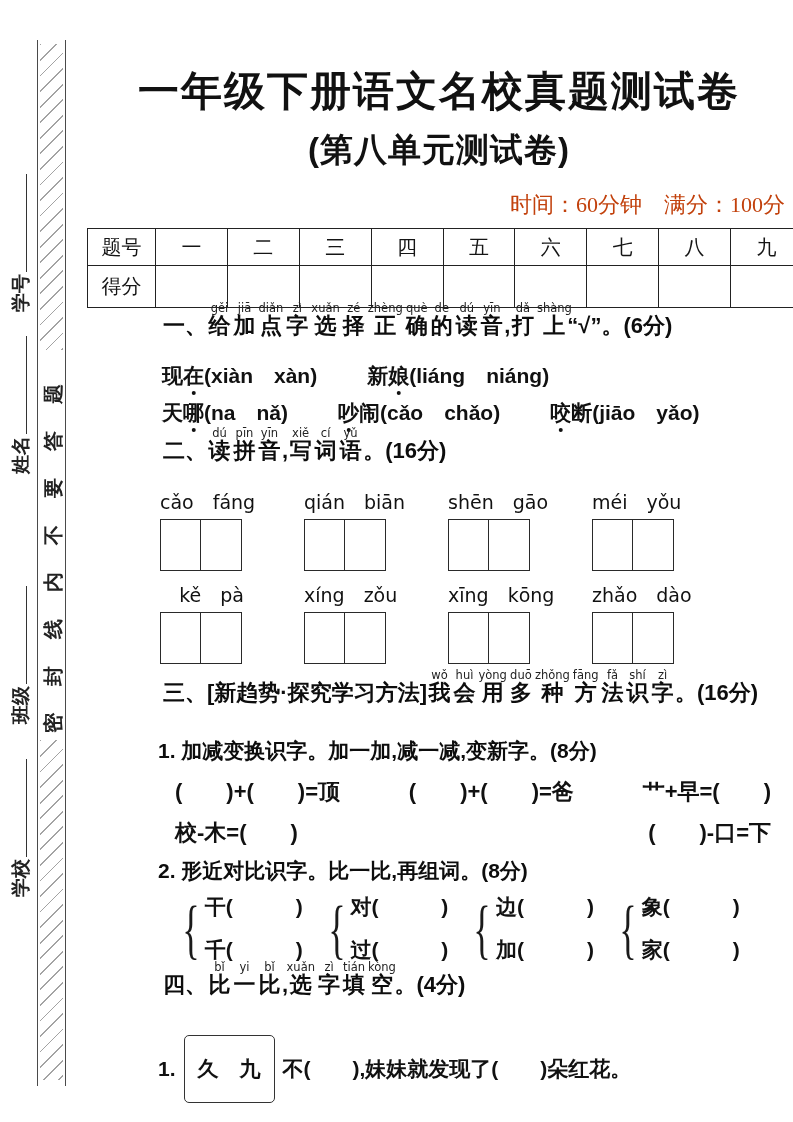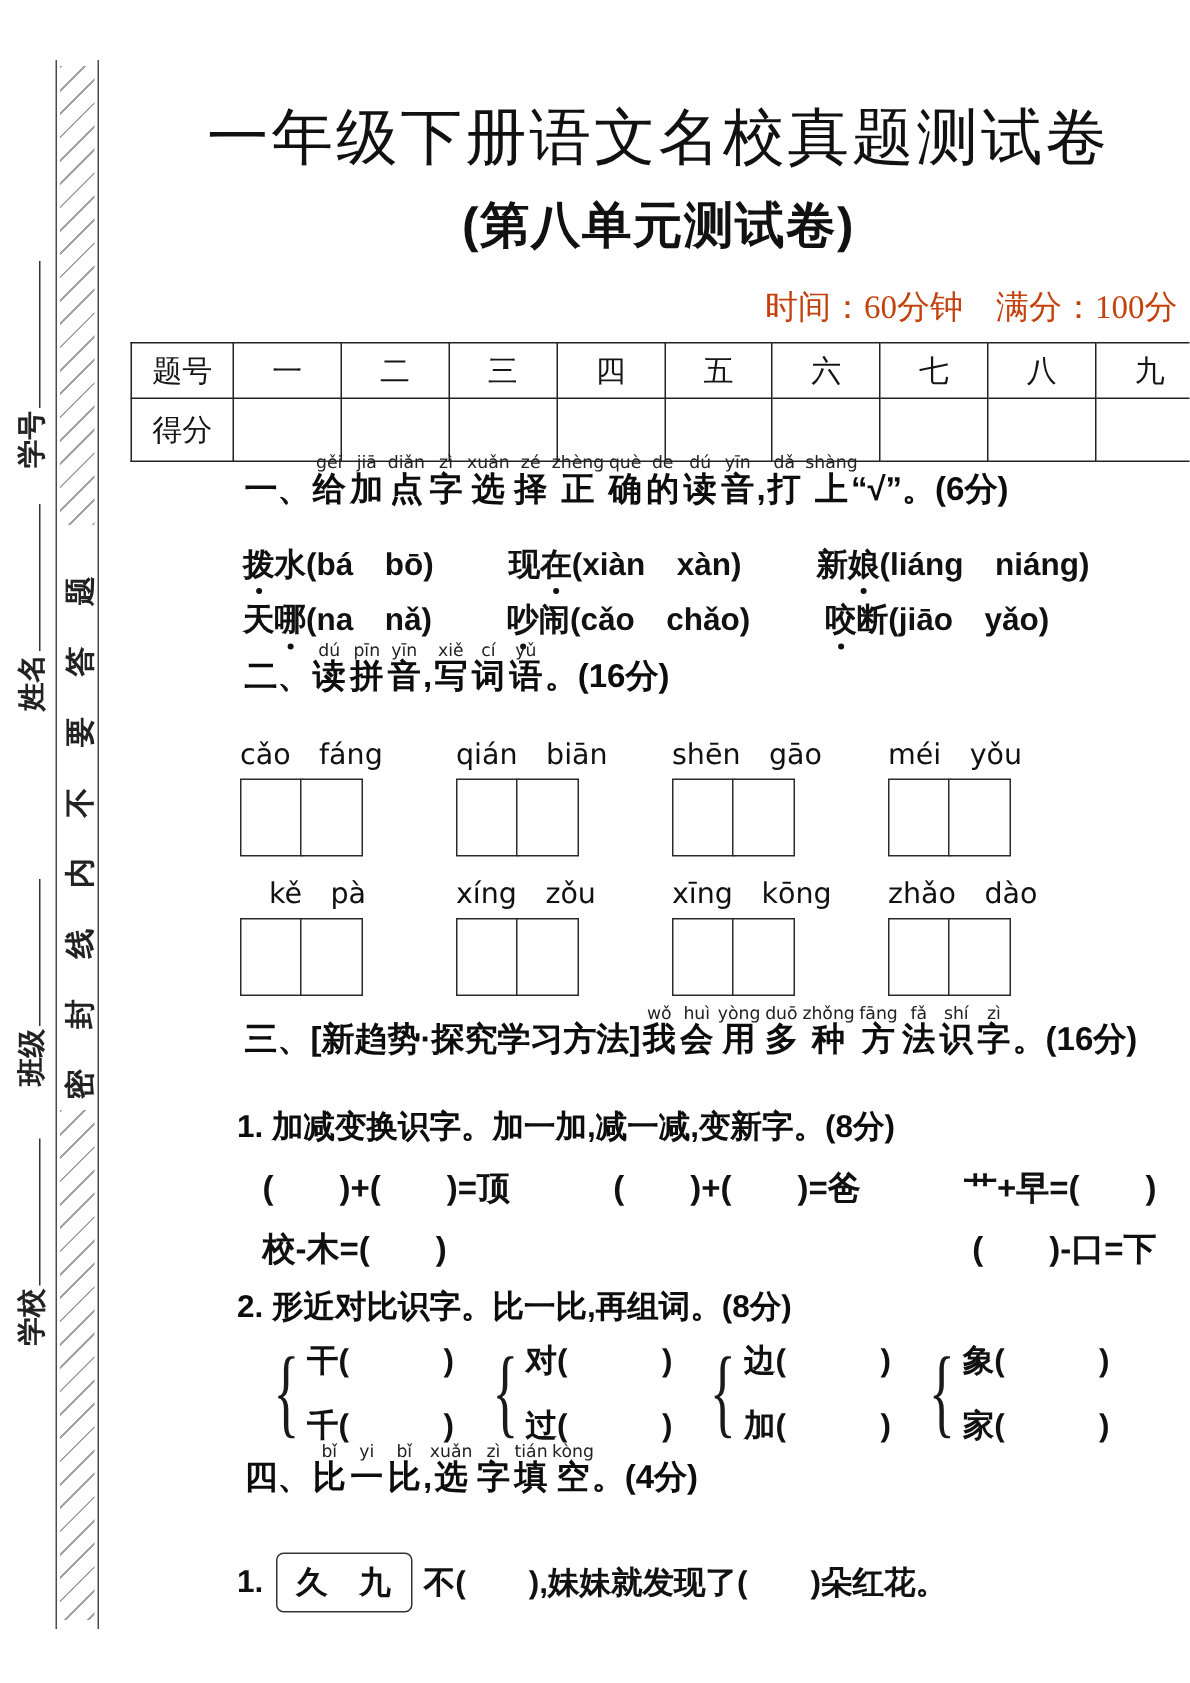--- a/index.html
+++ b/index.html
@@ -16,21 +16,21 @@
   .hatch { position:absolute; left:2px; right:2px;
            background:repeating-linear-gradient(135deg,#a3a3a3 0 1.3px,transparent 1.3px 11px); }
   .hatch.top { top:4px; height:306px; }
   .hatch.bottom { top:700px; height:340px; }
   .seal-text { position:absolute; left:-186px; top:493px; width:400px; height:24px;
                transform:rotate(-90deg); white-space:nowrap; text-align:center;
                font-size:20px; font-weight:600; letter-spacing:27px; color:#222; }
 
   
   .title { position:absolute; left:85px; right:0; top:64px; text-align:center;
-           font-size:41px; font-weight:400; letter-spacing:2px; }
+           font-size:41px; font-weight:700; letter-spacing:2px; }
   .subtitle { position:absolute; left:85px; right:0; top:128px; text-align:center;
               font-size:33px; font-weight:900; letter-spacing:1px; }
   .meta { position:absolute; right:8px; top:190px; font-size:22px;
           font-family:"Liberation Serif","DejaVu Serif",serif; color:#c2410c; }
 
   
   table.score { position:absolute; left:87px; top:228px; width:782px;
                 border-collapse:collapse; table-layout:fixed;
                 font-family:"Liberation Serif","DejaVu Serif",serif; }
   table.score td { border:1.6px solid #222; text-align:center; vertical-align:middle;
@@ -72,21 +72,21 @@
   .brace { font-family:"Liberation Serif","DejaVu Serif",serif; font-size:66px;
            font-weight:400; transform:scaleX(0.55); line-height:1;
            margin-right:-2px; color:#1a1a1a; }
   .paircol { display:flex; flex-direction:column; gap:15px; font-size:21px;
              font-weight:700; white-space:nowrap; }
 
   
   .s4-item { position:absolute; left:158px; display:flex; align-items:center;
              font-size:21px; font-weight:700; white-space:nowrap; }
   .choice-box { display:inline-block; border:1.6px solid #333; border-radius:5px;
-                padding:5px 13px; margin:0 8px; font-weight:700; }
+                padding:19px 13px; margin:0 8px; font-weight:700; }
 </style>
 </head>
 <body>
 
 <div class="page">
 
   <div class="v-label" style="left:-51px; top:227px;">
     <span>学号</span>
       <span class="uline"></span>
   </div>
@@ -154,21 +154,20 @@
       <td></td>
       <td></td>
     </tr>
   </tbody>
     </table>
 
   <div class="sec-head" style="top:303px;">
     <span>一、</span><span><ruby>给<rt>gěi</rt></ruby><ruby>加<rt>jiā</rt></ruby><ruby>点<rt>diǎn</rt></ruby><ruby>字<rt>zì</rt></ruby><ruby>选<rt>xuǎn</rt></ruby><ruby>择<rt>zé</rt></ruby><ruby>正<rt>zhèng</rt></ruby><ruby>确<rt>què</rt></ruby><ruby>的<rt>de</rt></ruby><ruby>读<rt>dú</rt></ruby><ruby>音<rt>yīn</rt></ruby></span><span>,</span><span><ruby>打<rt>dǎ</rt></ruby><ruby>上<rt>shàng</rt></ruby></span><span>“√”。(6分)</span>
   </div>
   <div class="pron-row" style="top:362px;">
-    <span><span></span><span class="dotc">拨</span><span>水(bá　bō)</span></span>
     <span><span>现</span><span class="dotc">在</span><span>(xiàn　xàn)</span></span>
     <span><span>新</span><span class="dotc">娘</span><span>(liáng　niáng)</span></span>
   </div>
   <div class="pron-row" style="top:399px;text-align:center;">
     <span><span>天</span><span class="dotc">哪</span><span>(na　nǎ)</span></span>
     <span><span></span><span class="dotc">吵</span><span>闹(cǎo　chǎo)</span></span>
     <span><span></span><span class="dotc">咬</span><span>断(jiāo　yǎo)</span></span>
   </div>
 
   <div class="sec-head" style="top:428px;">

